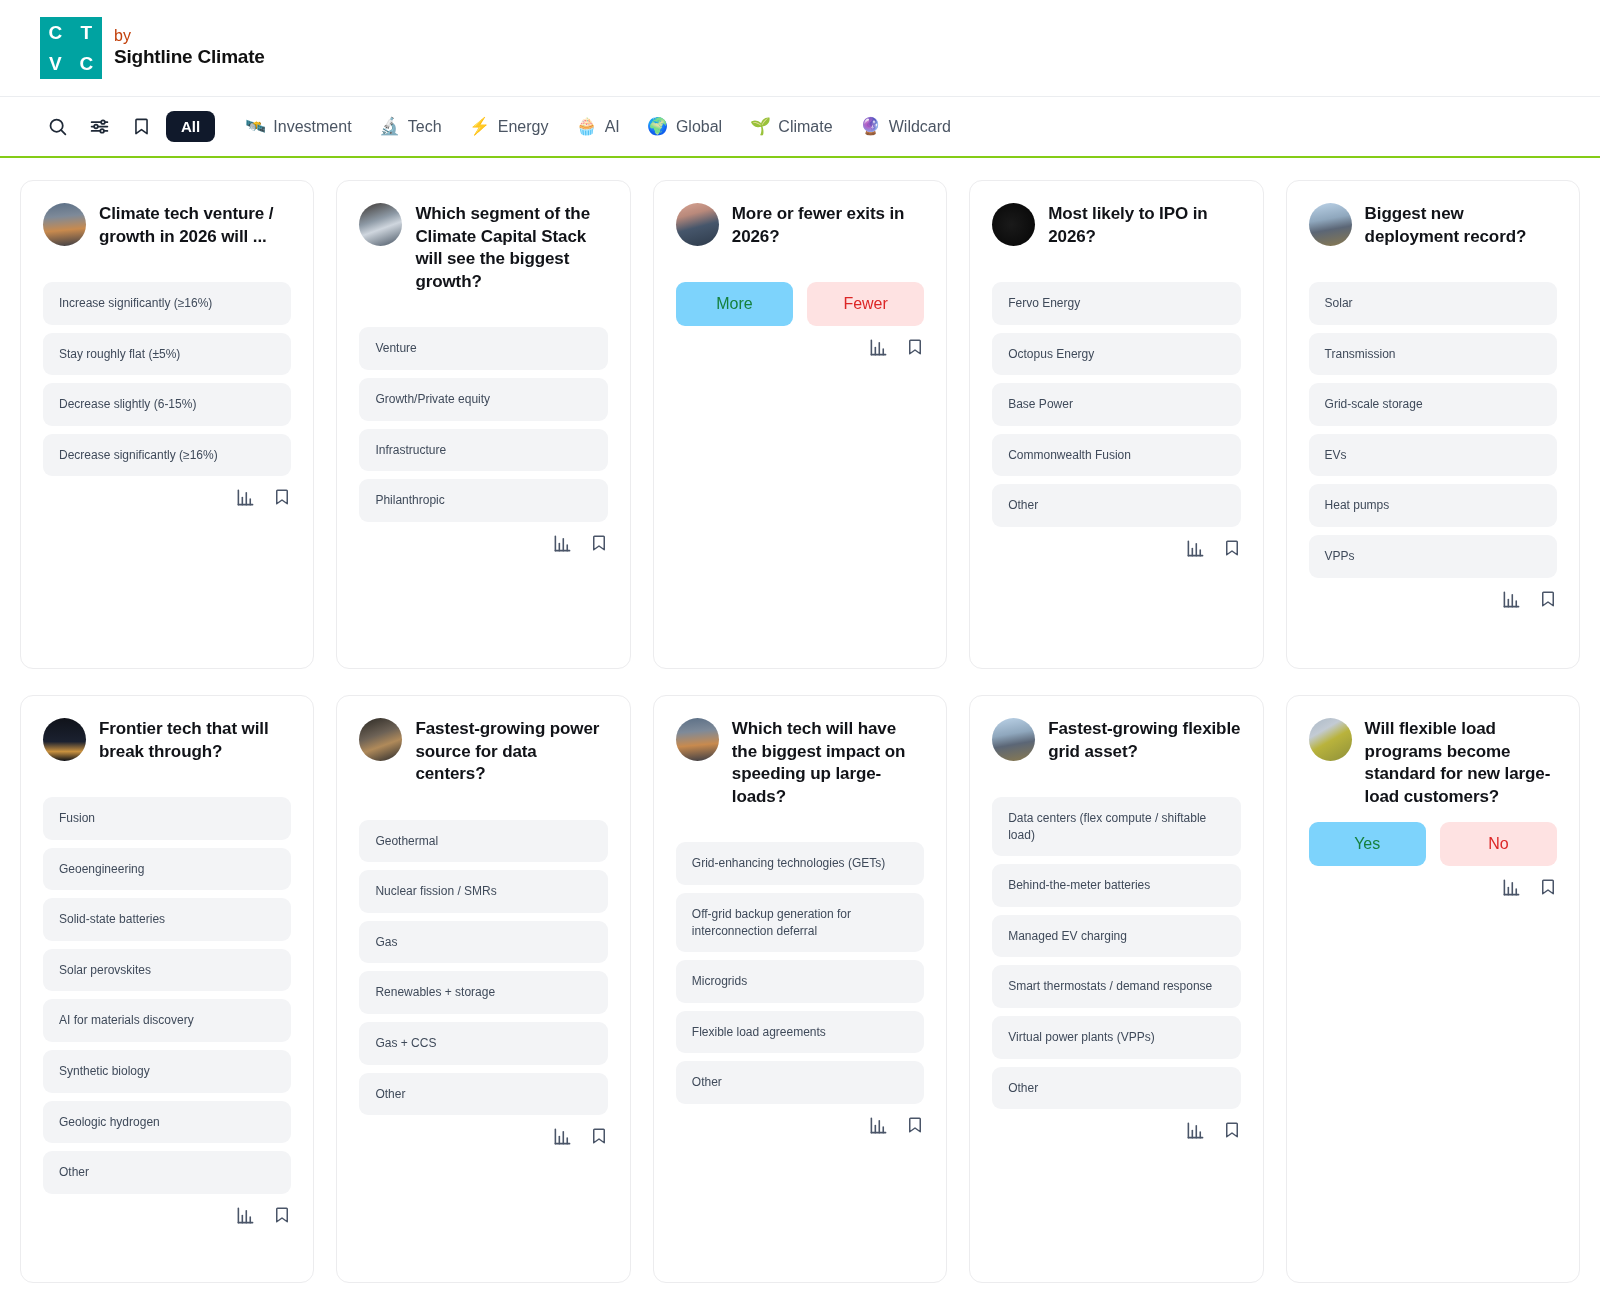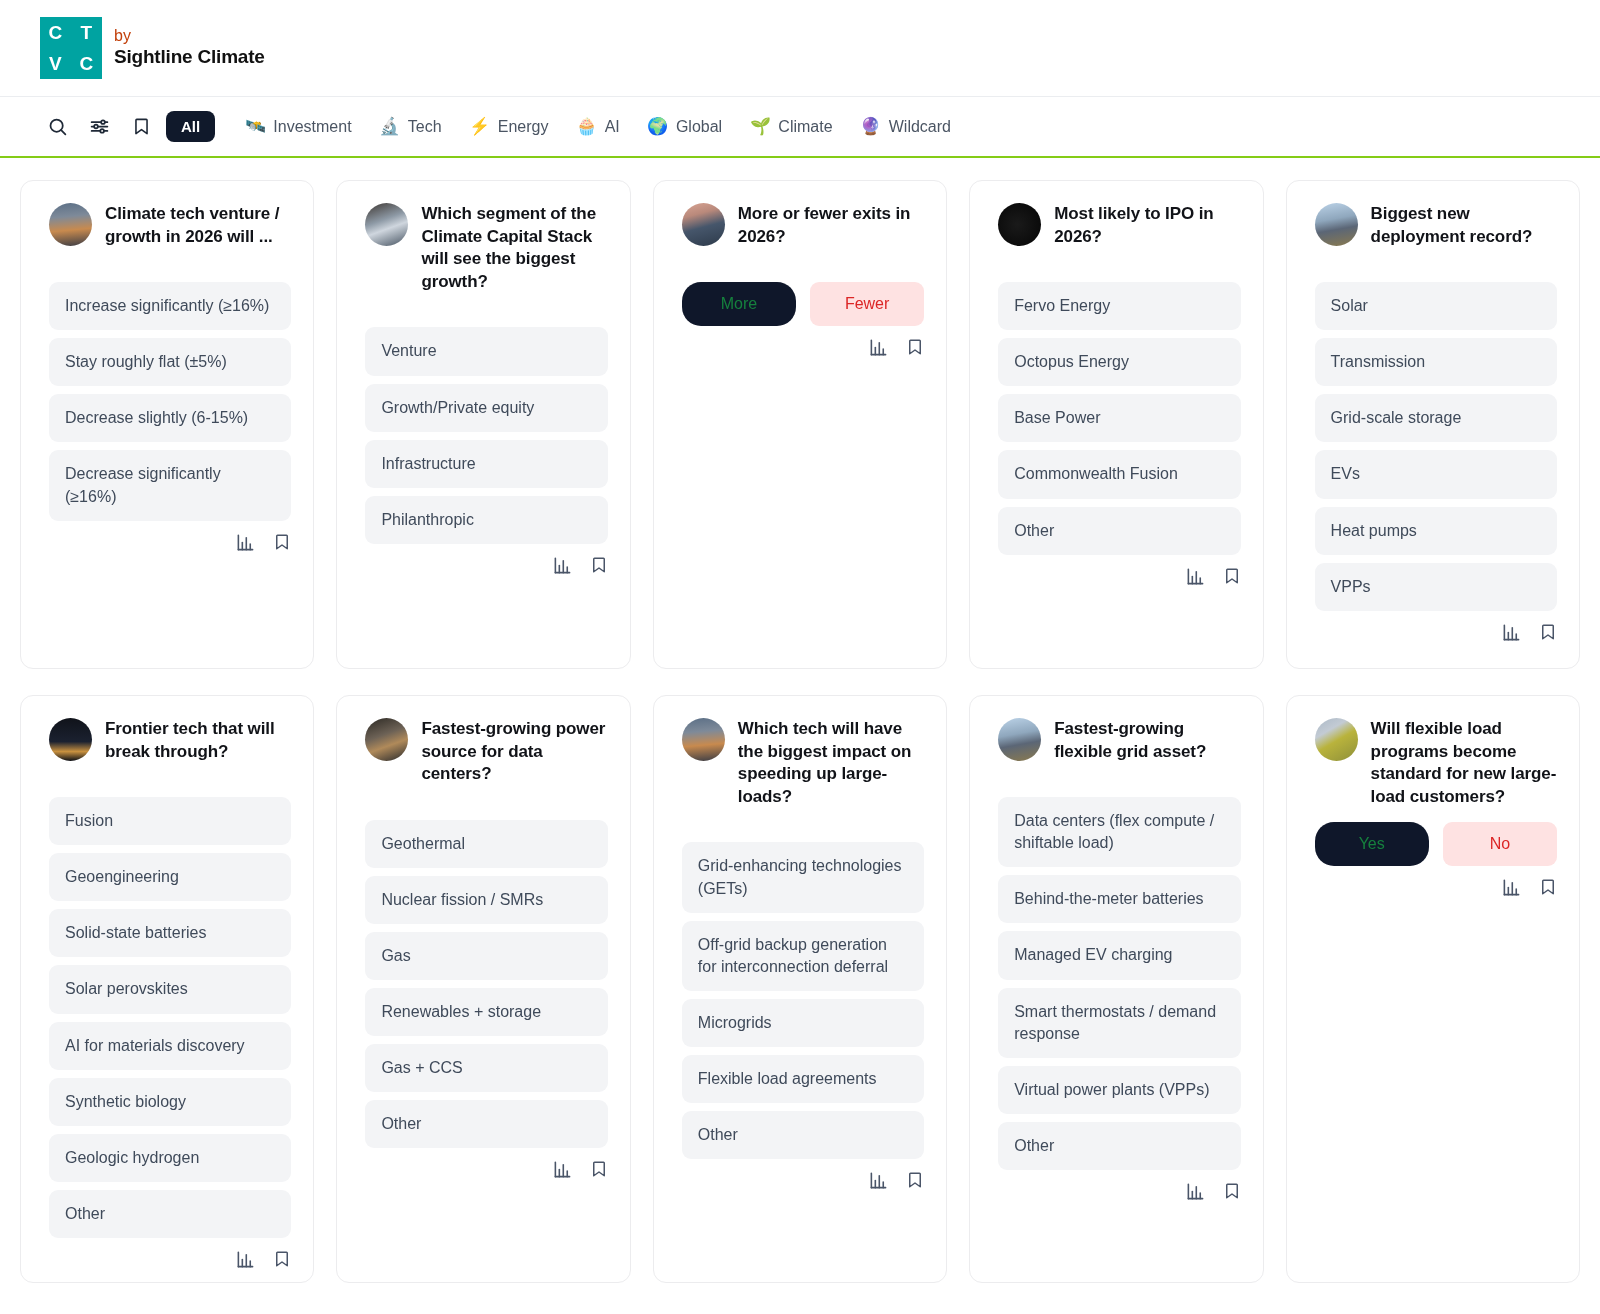--- a/index.html
+++ b/index.html
@@ -96,21 +96,21 @@
     display: grid;
     grid-template-columns: repeat(5, 1fr);
     column-gap: 22px;
     row-gap: 26px;
     align-items: start;
   }
   .card {
     background: #ffffff;
     border: 1px solid #ececee;
     border-radius: 13px;
-    padding: 22px 22px 16px 28px;
+    padding: 22px 22px 16px 22px;
     display: flex;
     flex-direction: column;
   }
   .card-r1 { height: 489px; }
   .card-r2 { height: 588px; }
 
   .card-head { display: flex; gap: 13px; align-items: flex-start; }
   .avatar {
     width: 43px; height: 43px;
     border-radius: 50%;
@@ -132,35 +132,35 @@
     line-height: 1.33;
     color: #111318;
     letter-spacing: -0.1px;
   }
 
   .options { margin-top: 34px; display: flex; flex-direction: column; gap: 8px; }
   .option {
     background: #f3f4f6;
     border-radius: 9px;
     padding: 13px 16px;
-    font-size: 16px;
+    font-size: 12px;
     color: #3f4a5a;
     line-height: 1.38;
   }
 
   .binary-row { margin-top: 34px; display: flex; gap: 14px; }
   .binary-row.tight { margin-top: 14px; }
   .btn-binary {
     flex: 1;
     border-radius: 9px;
     padding: 13px 0;
     text-align: center;
     font-size: 16px;
   }
-  .btn-yes { background: #0f172a; color: #15803d; border-radius: 19px; }
+  .btn-yes { background: #7dd3fc; color: #15803d; }
   .btn-no  { background: #fee2e2; color: #dc2626; }
 
   .card-actions {
     margin-top: 12px;
     display: flex;
     justify-content: flex-end;
     gap: 18px;
     color: #4a5568;
   }
   .card-actions svg { display: block; }

